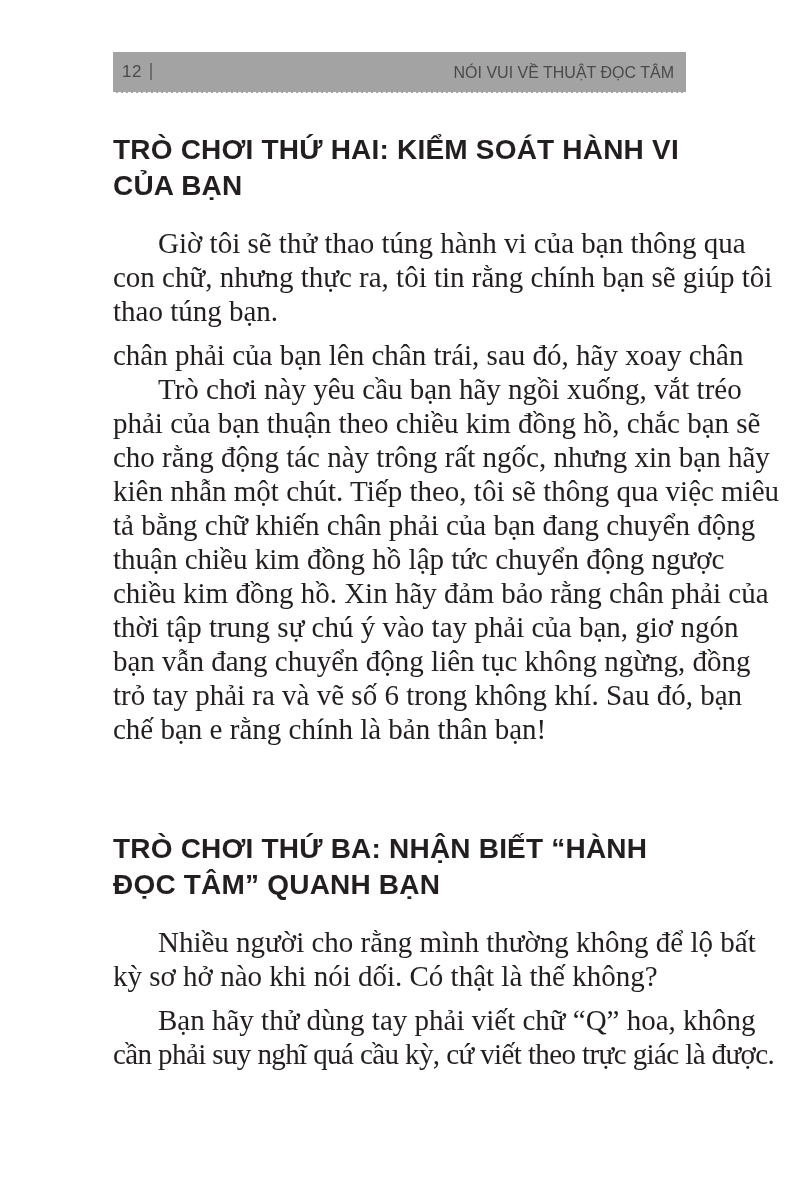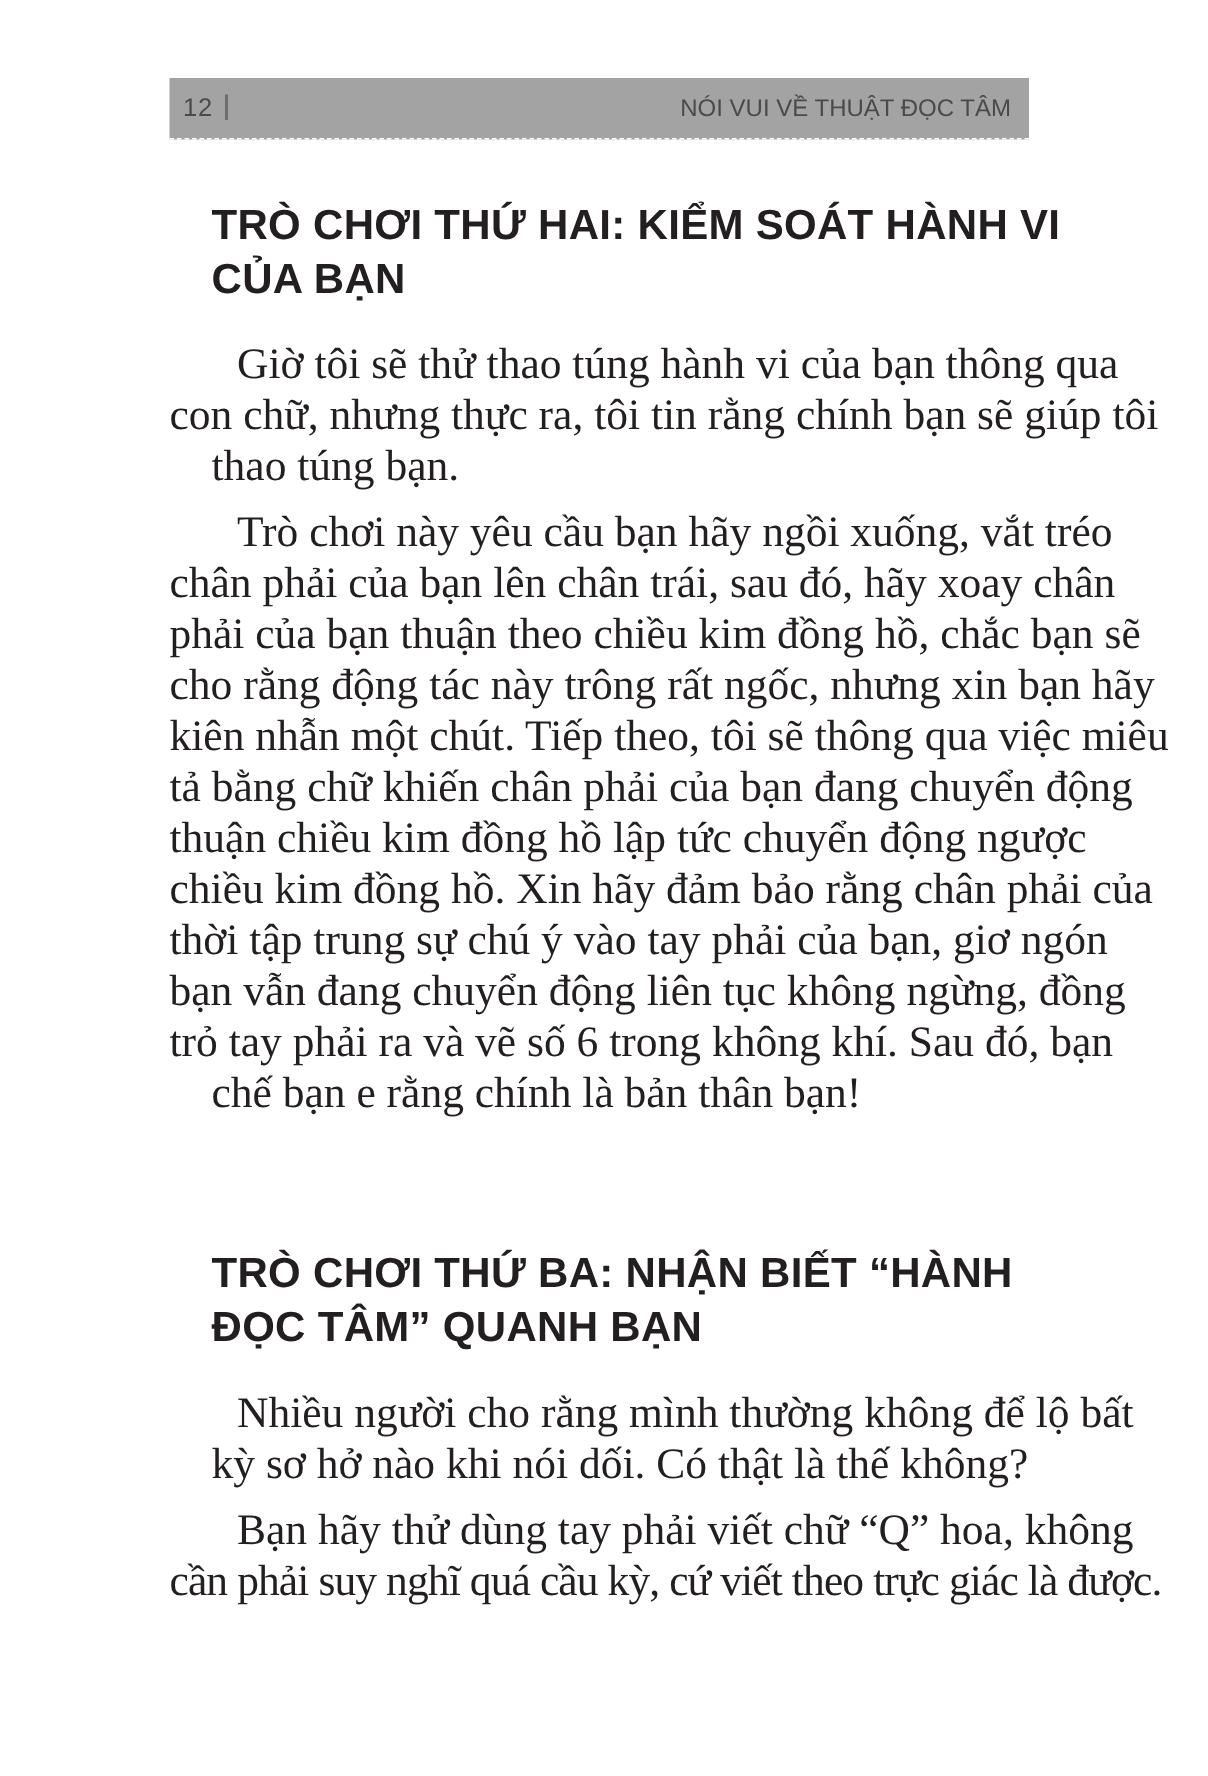--- a/index.html
+++ b/index.html
@@ -81,21 +81,20 @@
       text-indent: 45px;
       color: #231f20;
     }
     .line {
       display: block;
       text-align-last: justify;
       white-space: nowrap;
     }
     .line.last {
       text-align-last: left;
-      margin-left: 28px;
     }
     .line.indent {
       padding-left: 45px;
     }
     .body-paragraph .line {
       text-indent: 0;
     }
   </style>
 </head>
 <body>
@@ -113,22 +112,22 @@
     <span class="line last" style="text-align-last:left;">CỦA BẠN</span>
   </h2>
 
   <div class="body-paragraph" style="top:226px;">
     <span class="line indent">Giờ tôi sẽ thử thao túng hành vi của bạn thông qua</span>
     <span class="line">con chữ, nhưng thực ra, tôi tin rằng chính bạn sẽ giúp tôi</span>
     <span class="line last">thao túng bạn.</span>
   </div>
 
   <div class="body-paragraph" style="top:338px;">
+    <span class="line">chân phải của bạn lên chân trái, sau đó, hãy xoay chân</span>
     <span class="line indent">Trò chơi này yêu cầu bạn hãy ngồi xuống, vắt tréo</span>
-    <span class="line">chân phải của bạn lên chân trái, sau đó, hãy xoay chân</span>
     <span class="line">phải của bạn thuận theo chiều kim đồng hồ, chắc bạn sẽ</span>
     <span class="line">cho rằng động tác này trông rất ngốc, nhưng xin bạn hãy</span>
     <span class="line">kiên nhẫn một chút. Tiếp theo, tôi sẽ thông qua việc miêu</span>
     <span class="line">tả bằng chữ khiến chân phải của bạn đang chuyển động</span>
     <span class="line">thuận chiều kim đồng hồ lập tức chuyển động ngược</span>
     <span class="line">chiều kim đồng hồ. Xin hãy đảm bảo rằng chân phải của</span>
     <span class="line">thời tập trung sự chú ý vào tay phải của bạn, giơ ngón</span>
     <span class="line">bạn vẫn đang chuyển động liên tục không ngừng, đồng</span>
     <span class="line">trỏ tay phải ra và vẽ số 6 trong không khí. Sau đó, bạn</span>
     <span class="line last">chế bạn e rằng chính là bản thân bạn!</span>

